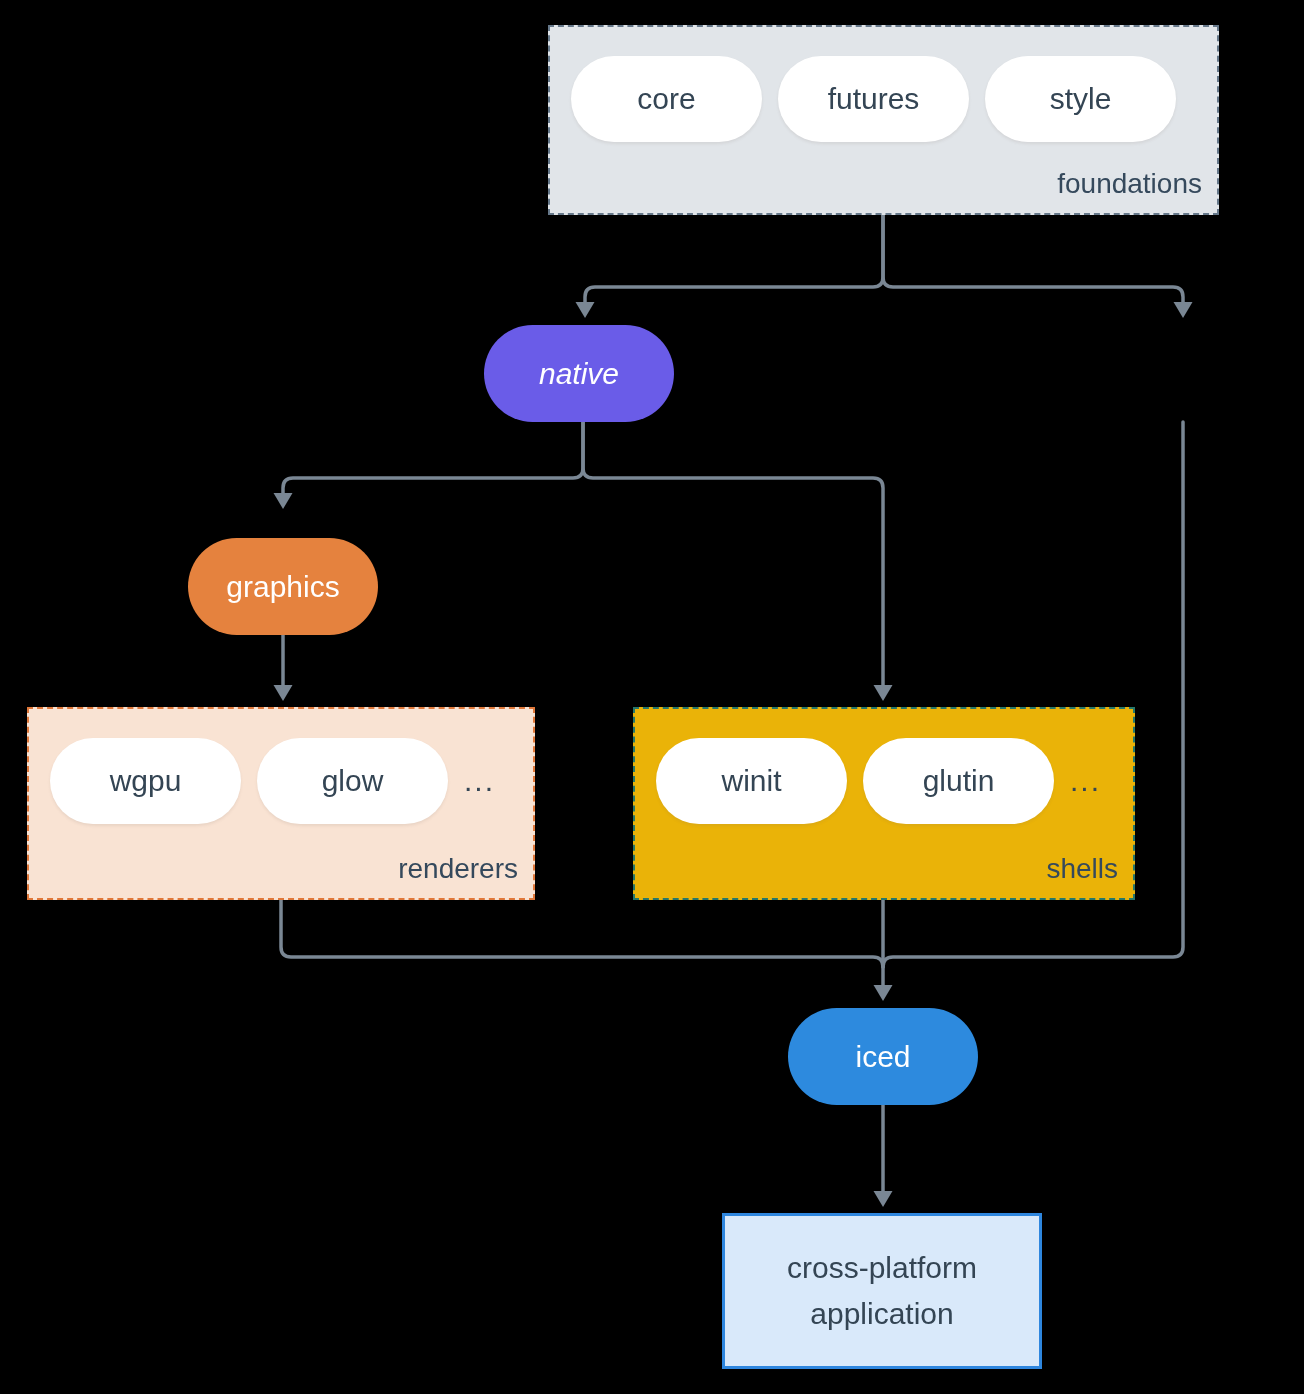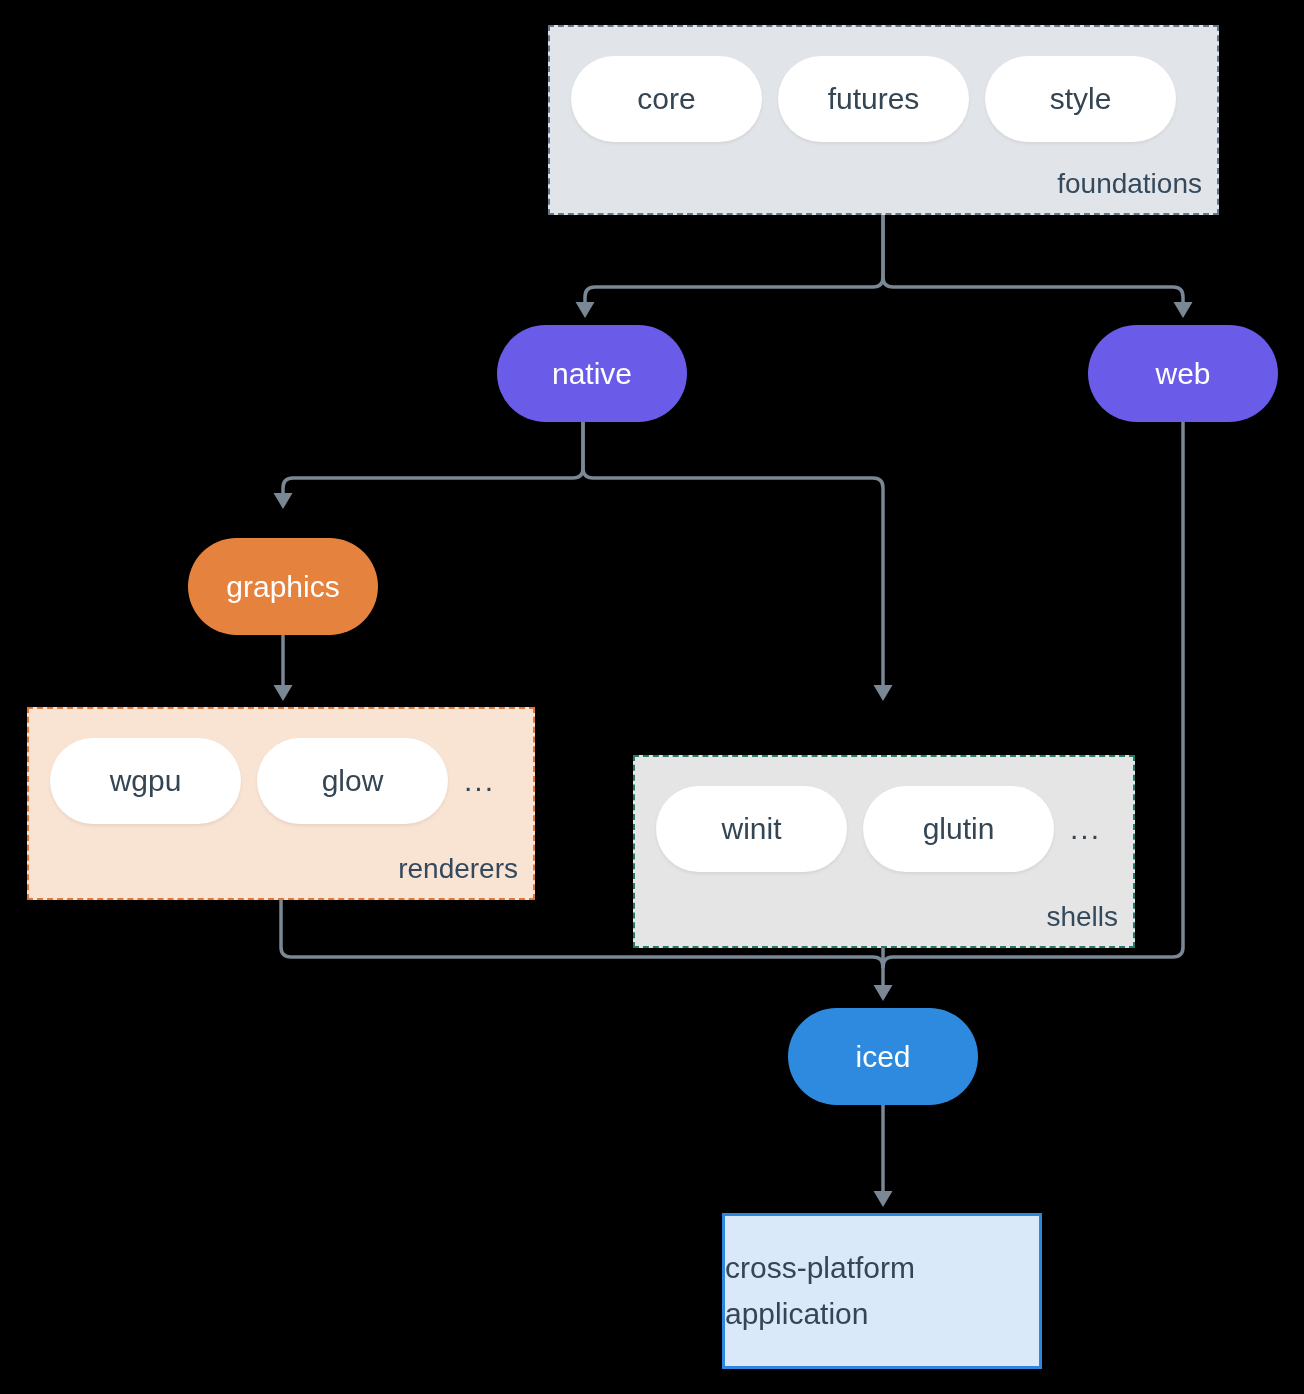--- a/index.html
+++ b/index.html
@@ -43,23 +43,22 @@
   }
   .group-renderers {
     left: 27px; top: 707px;
     width: 508px; height: 193px;
     background: #f9e3d3;
     border: 2px dashed #e0783a;
   }
   .group-shells {
     left: 633px; top: 707px;
     width: 502px; height: 193px;
-    background: #e5e5e5;
+    background: #eab308;
     border: 2px dashed #26786b;
-    margin-top: 48px;
   }
   .pill-row {
     display: flex;
     align-items: center;
     gap: 16px;
     padding: 29px 0 0 21px;
   }
   .pill {
     width: 191px;
     height: 86px;
@@ -88,34 +87,34 @@
     position: absolute;
     width: 190px;
     height: 97px;
     border-radius: 48.5px;
     display: flex;
     align-items: center;
     justify-content: center;
     font-size: 30px;
     color: #ffffff;
   }
-  .node-native   { left: 497px;  top: 325px;  background: #6a5ce8; }
+  .node-native   { left: 484px;  top: 325px;  background: #6a5ce8; font-style: italic; }
   .node-web      { left: 1088px; top: 325px;  background: #6a5ce8; }
   .node-graphics { left: 188px;  top: 538px;  background: #e5823e; }
   .node-iced     { left: 788px;  top: 1008px; background: #2d8ade; }
   .app-box {
     position: absolute;
     left: 722px; top: 1213px;
     width: 320px; height: 156px;
     box-sizing: border-box;
     background: #d9e9fa;
     border: 3px solid #2e86de;
     display: flex;
     flex-direction: column;
-    align-items: flex-start;
+    align-items: center;
     justify-content: center;
     font-size: 30px;
     line-height: 1.55;
     color: #344554;
     text-align: center;
   }
 </style>
 </head>
 <body>
 
@@ -148,21 +147,20 @@
   <div class="group group-foundations">
     <div class="pill-row">
       <div class="pill">core</div>
       <div class="pill">futures</div>
       <div class="pill">style</div>
     </div>
     <div class="group-label">foundations</div>
   </div>
 
   <div class="node node-native">native</div>
-  <div class="node node-web">web</div>
 
   <div class="node node-graphics">graphics</div>
 
   <div class="group group-renderers">
     <div class="pill-row">
       <div class="pill">wgpu</div>
       <div class="pill">glow</div>
       <div class="more">...</div>
     </div>
     <div class="group-label">renderers</div>

